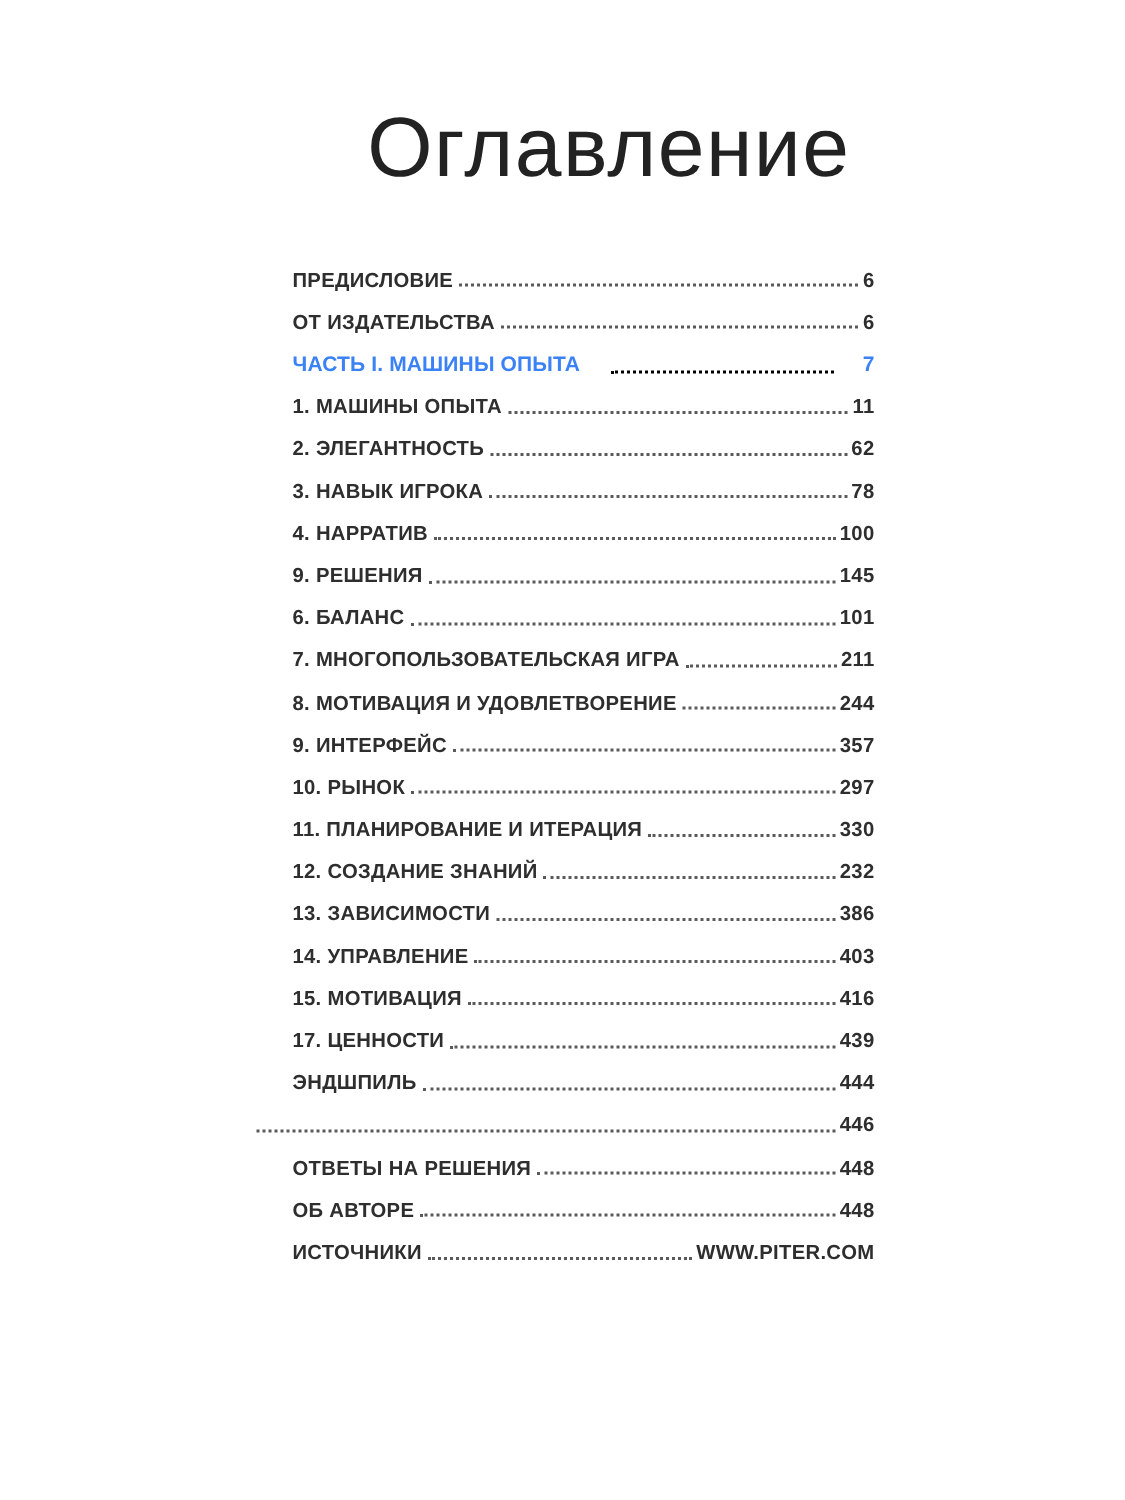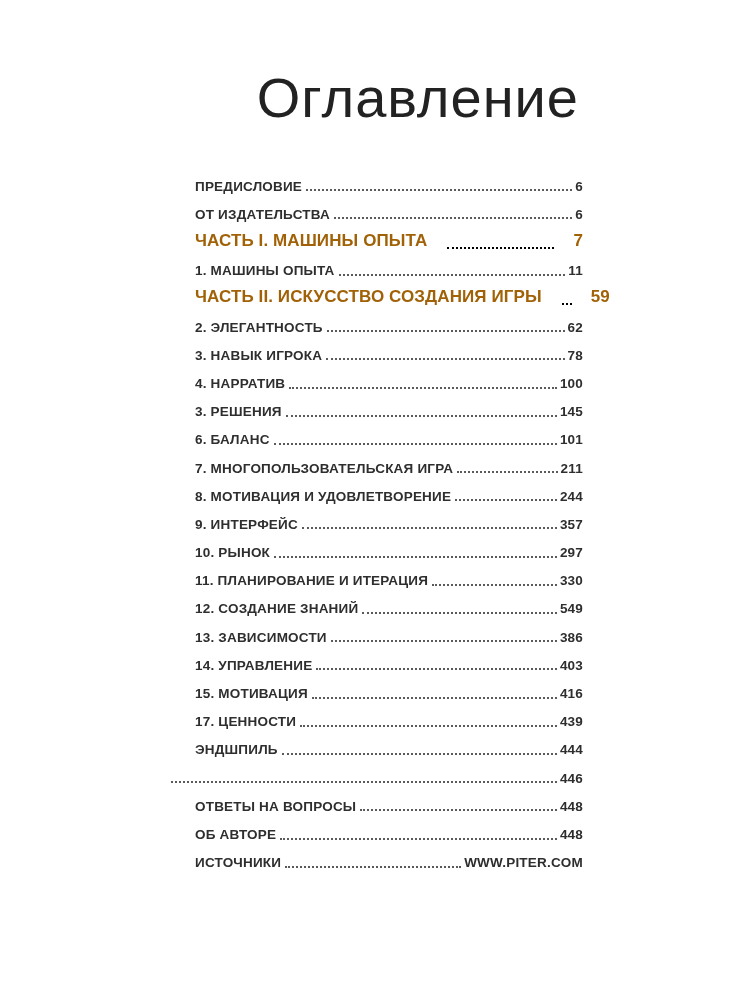--- a/index.html
+++ b/index.html
@@ -20,21 +20,21 @@
     margin: 0 auto;
     padding-top: 70px;
   }
   .page-title {
     text-align: right;
     font-size: 56px;
     line-height: 1;
     font-weight: 400;
     letter-spacing: 1px;
     color: #222222;
-    margin: 0 4px 40px 0;
+    margin: 0 16px 40px 0;
   }
   .toc-list {
     display: flex;
     flex-direction: column;
   }
   .toc-row {
     display: flex;
     align-items: flex-end;
     height: 28.2px;
     font-size: 13.5px;
@@ -50,22 +50,22 @@
   .toc-row .leader {
     flex: 1 1 auto;
     min-width: 10px;
     border-bottom: 2px dotted #5a5a5a;
     margin: 0 3px 3px 4px;
   }
   .toc-row .num {
     white-space: nowrap;
   }
   .toc-row.part {
-    color: #a16207;
-    font-size: 17px;
+    color: #3b82f6;
+    font-size: 14px;
     letter-spacing: 0.1px;
     gap: 16px;
   }
   .toc-row.part .leader {
     border-bottom: 2.5px dotted #000000;
     margin-bottom: 2px;
   }
 </style>
 </head>
 <body>
@@ -87,42 +87,37 @@
         <div class="toc-row part">
     <span class="label">ЧАСТЬ I. МАШИНЫ ОПЫТА</span>
     <span class="leader"></span>
     <span class="num">7</span>
   </div>
         <div class="toc-row">
     <span class="label">1. МАШИНЫ ОПЫТА</span>
     <span class="leader"></span>
     <span class="num">11</span>
   </div>
-        <div class="toc-row part">
-    <span class="label">ЧАСТЬ II. ИСКУССТВО СОЗДАНИЯ ИГРЫ</span>
-    <span class="leader"></span>
-    <span class="num">59</span>
-  </div>
         <div class="toc-row">
     <span class="label">2. ЭЛЕГАНТНОСТЬ</span>
     <span class="leader"></span>
     <span class="num">62</span>
   </div>
         <div class="toc-row">
     <span class="label">3. НАВЫК ИГРОКА</span>
     <span class="leader"></span>
     <span class="num">78</span>
   </div>
         <div class="toc-row">
     <span class="label">4. НАРРАТИВ</span>
     <span class="leader"></span>
     <span class="num">100</span>
   </div>
         <div class="toc-row">
-    <span class="label">3. РЕШЕНИЯ</span>
+    <span class="label">9. РЕШЕНИЯ</span>
     <span class="leader"></span>
     <span class="num">145</span>
   </div>
         <div class="toc-row">
     <span class="label">6. БАЛАНС</span>
     <span class="leader"></span>
     <span class="num">101</span>
   </div>
         <div class="toc-row">
     <span class="label">7. МНОГОПОЛЬЗОВАТЕЛЬСКАЯ ИГРА</span>
@@ -145,21 +140,21 @@
     <span class="num">297</span>
   </div>
         <div class="toc-row">
     <span class="label">11. ПЛАНИРОВАНИЕ И ИТЕРАЦИЯ</span>
     <span class="leader"></span>
     <span class="num">330</span>
   </div>
         <div class="toc-row">
     <span class="label">12. СОЗДАНИЕ ЗНАНИЙ</span>
     <span class="leader"></span>
-    <span class="num">549</span>
+    <span class="num">232</span>
   </div>
         <div class="toc-row">
     <span class="label">13. ЗАВИСИМОСТИ</span>
     <span class="leader"></span>
     <span class="num">386</span>
   </div>
         <div class="toc-row">
     <span class="label">14. УПРАВЛЕНИЕ</span>
     <span class="leader"></span>
     <span class="num">403</span>
@@ -177,21 +172,21 @@
         <div class="toc-row">
     <span class="label">ЭНДШПИЛЬ</span>
     <span class="leader"></span>
     <span class="num">444</span>
   </div>
         <div class="toc-row">
     <span class="leader"></span>
     <span class="num">446</span>
   </div>
         <div class="toc-row">
-    <span class="label">ОТВЕТЫ НА ВОПРОСЫ</span>
+    <span class="label">ОТВЕТЫ НА РЕШЕНИЯ</span>
     <span class="leader"></span>
     <span class="num">448</span>
   </div>
         <div class="toc-row">
     <span class="label">ОБ АВТОРЕ</span>
     <span class="leader"></span>
     <span class="num">448</span>
   </div>
         <div class="toc-row">
     <span class="label">ИСТОЧНИКИ</span>

